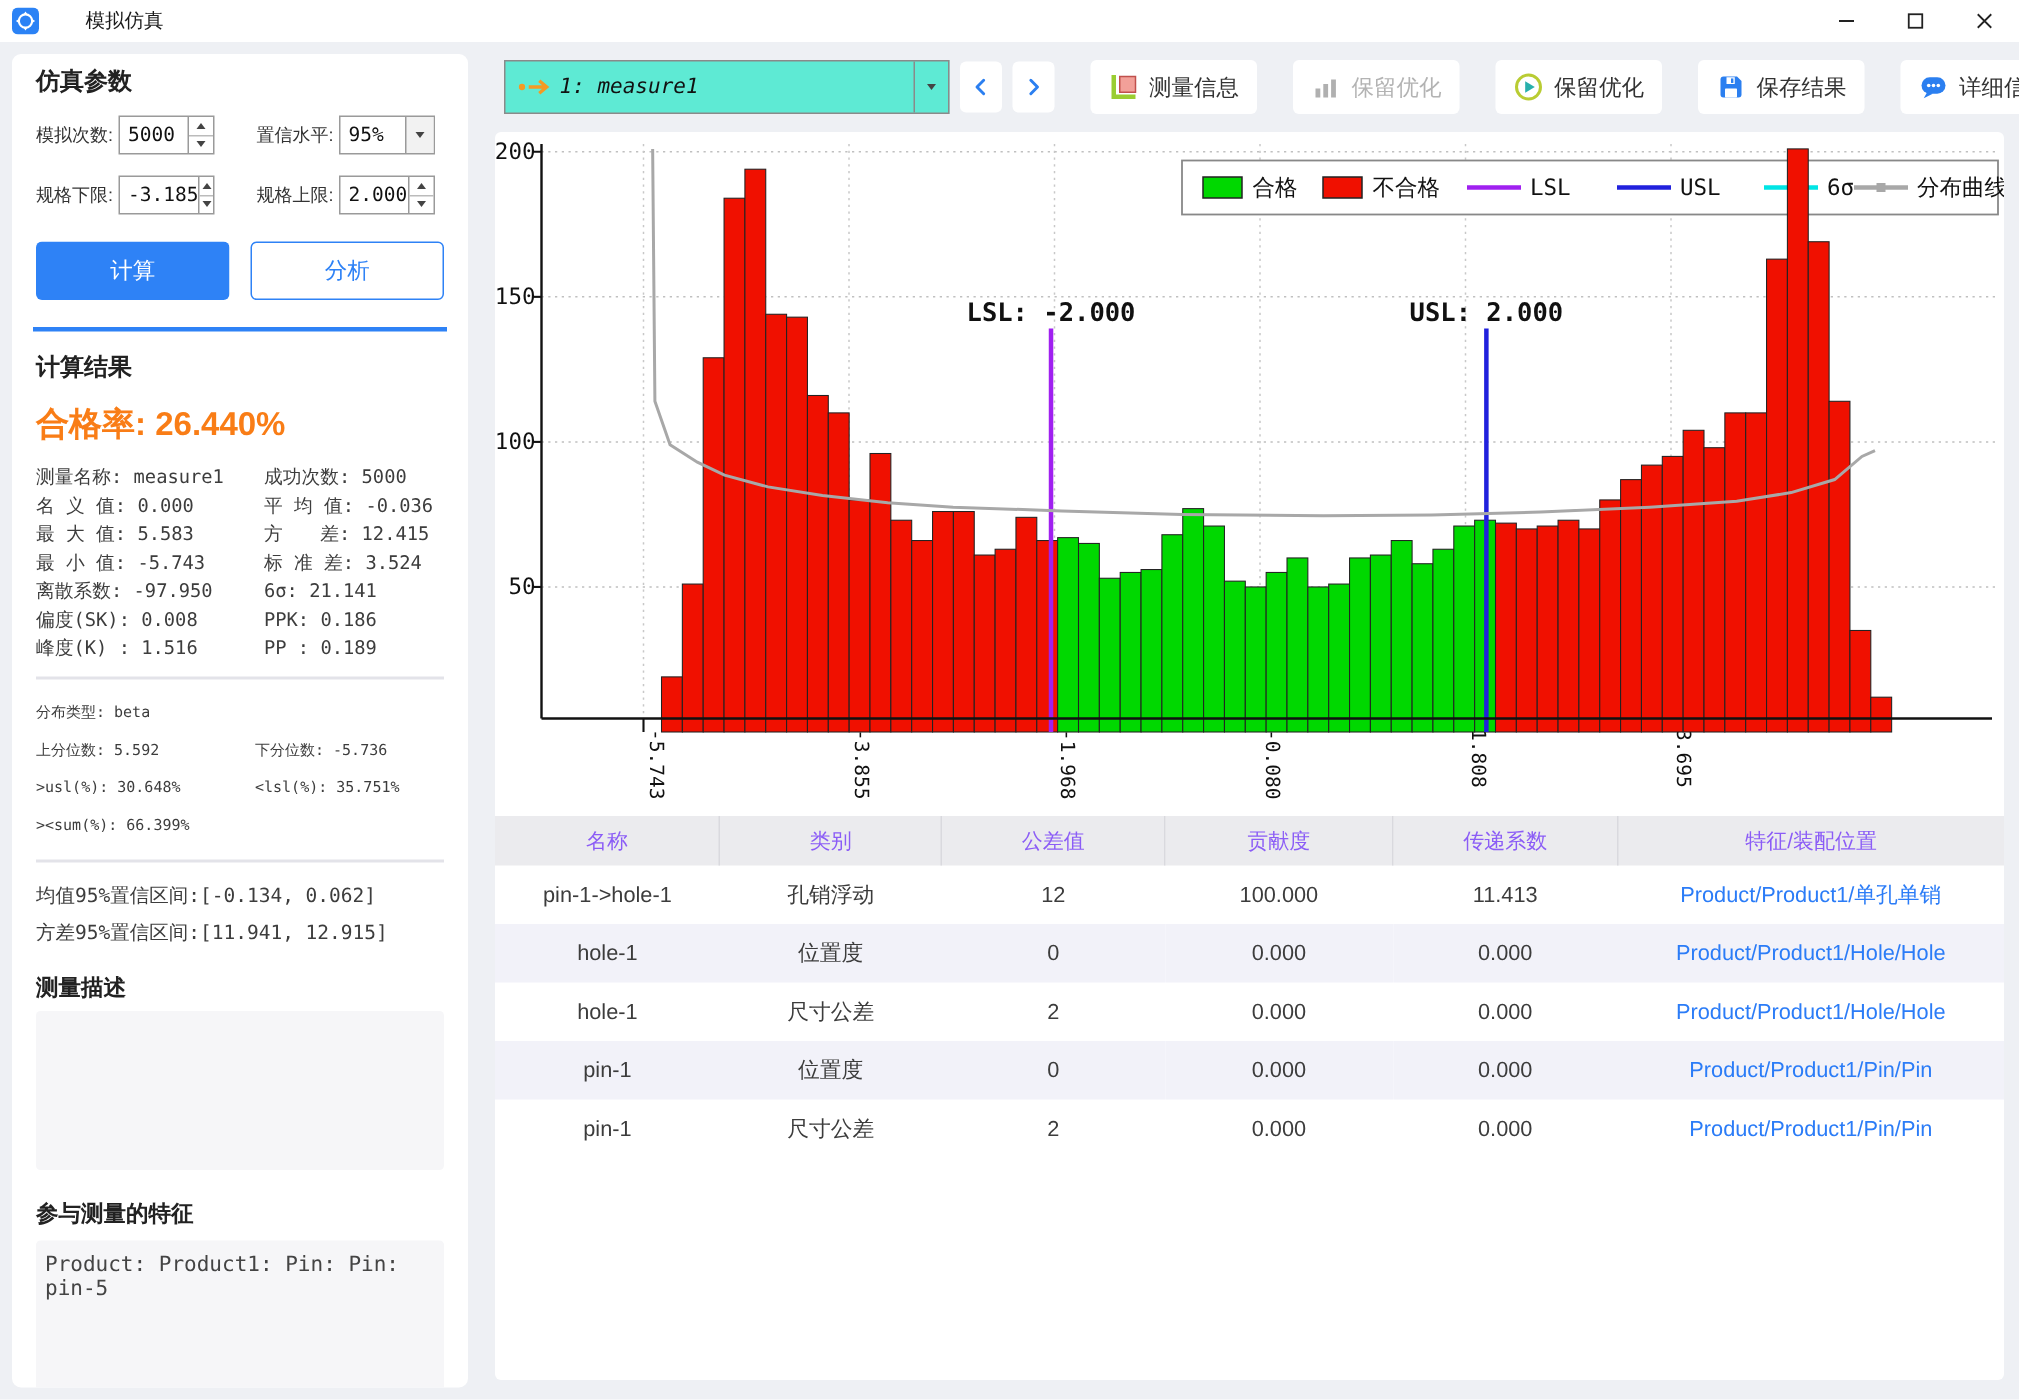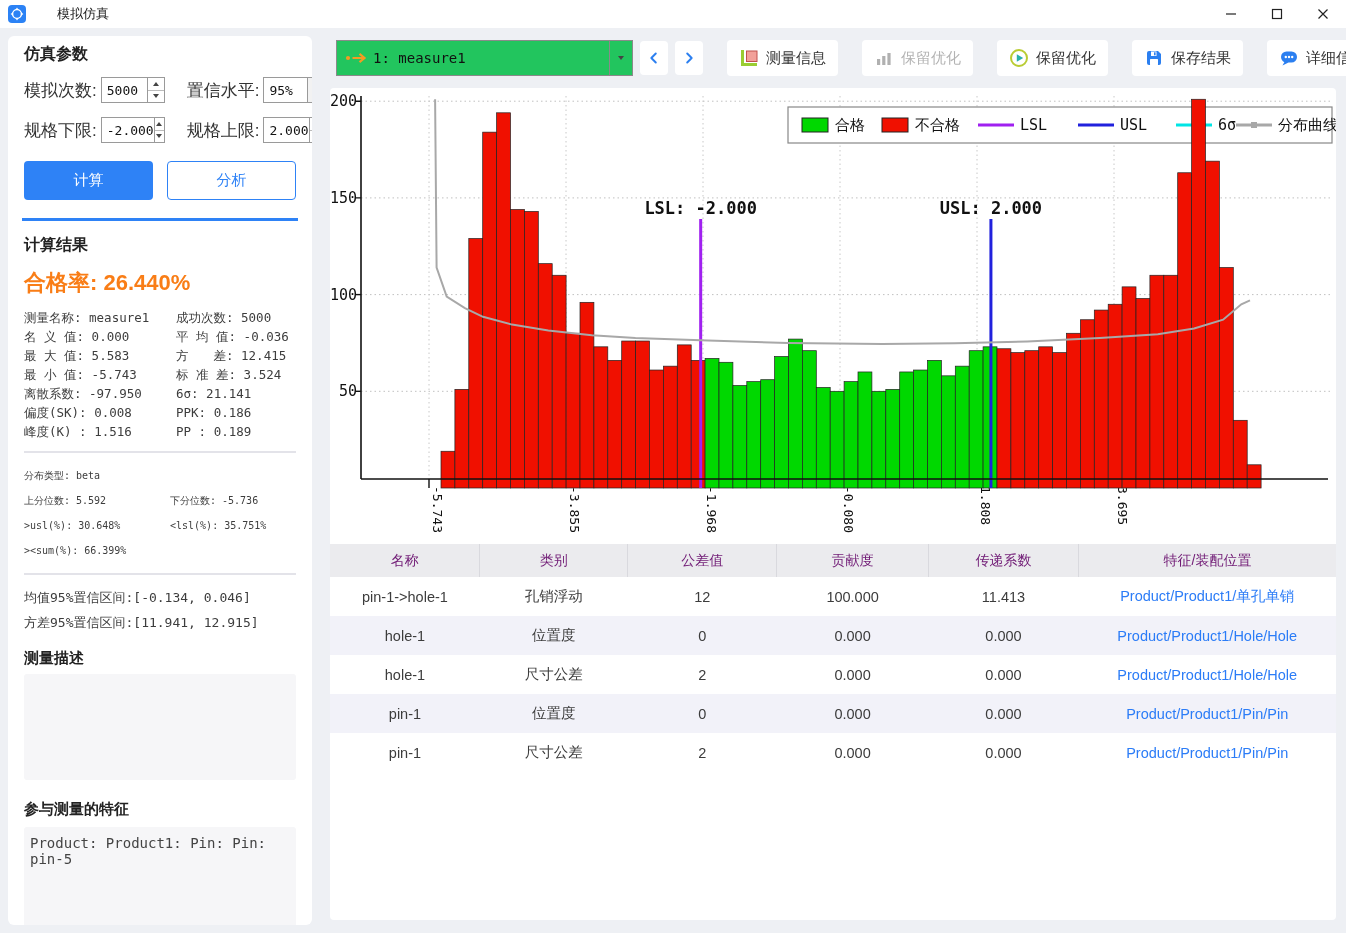--- a/index.html
+++ b/index.html
@@ -15,21 +15,21 @@
   .titlebar .title{font-size:13px;color:#1a1a1a;}
   .wincontrols{margin-left:auto;display:flex;height:28px;}
   .winbtn{width:46px;height:28px;display:flex;align-items:center;justify-content:center;background:transparent;border:0;cursor:pointer;}
 
   
   .sidebar{position:absolute;left:8px;top:36px;width:304px;bottom:8px;background:#fff;border-radius:6px;
     padding:4px 16px;box-sizing:border-box;overflow:hidden;}
   .sb-h{font-size:16px;font-weight:bold;color:#222;margin:4px 0 12px 0;}
   .form-grid{display:grid;grid-template-columns:auto auto;column-gap:22px;row-gap:14px;}
   .f-item{display:flex;align-items:center;}
-  .f-item label{font-size:17px;color:#333;margin-right:4px;white-space:nowrap;}
+  .f-item label{font-size:12px;color:#333;margin-right:4px;white-space:nowrap;}
   .spin,.selbox{display:flex;align-items:stretch;border:1px solid #9a9a9a;background:#fff;height:24px;width:62px;}
   .spin-val,.sel-val{flex:1;font-family:"DejaVu Sans Mono",monospace;font-size:13px;display:flex;align-items:center;padding-left:5px;color:#111;}
   .spin-btns{width:16px;border-left:1px solid #9a9a9a;display:flex;flex-direction:column;}
   .spin-btns i{flex:1;display:flex;align-items:center;justify-content:center;}
   .spin-btns i:first-child{border-bottom:1px solid #bbb;}
   .tri-up{width:0;height:0;border-left:3.5px solid transparent;border-right:3.5px solid transparent;border-bottom:4.5px solid #444;}
   .tri-dn{width:0;height:0;border-left:3.5px solid transparent;border-right:3.5px solid transparent;border-top:4.5px solid #444;}
   .sel-caret{width:18px;border-left:1px solid #9a9a9a;display:flex;align-items:center;justify-content:center;background:#f2f2f2;}
   .btn-row{display:flex;gap:14px;margin-top:18px;font-family:Liberation Mono, monospace;}
   .btn{flex:1;height:37px;border-radius:4px;font-size:15px;display:flex;align-items:center;justify-content:center;cursor:pointer;border:1px solid transparent;}
@@ -42,33 +42,33 @@
   .dist-grid{display:grid;grid-template-columns:146px 1fr;font-family:"DejaVu Sans Mono",monospace;font-size:10px;color:#3d3d3d;line-height:25px;}
   .dist-grid .full{grid-column:1 / span 2;}
   .ci-list{font-family:"DejaVu Sans Mono",monospace;font-size:13px;color:#3d3d3d;line-height:25px;}
   .graybox{background:#f6f6f8;border-radius:3px;}
   #desc-box{height:106px;margin-top:6px;}
   #feat-box{height:116px;margin-top:8px;font-family:"DejaVu Sans Mono",monospace;font-size:14px;color:#444;padding:8px 6px;box-sizing:border-box;}
   .sb-h2{font-size:15px;font-weight:bold;color:#222;margin:14px 0 0 0;}
 
   
   .toolbar{position:absolute;left:336px;top:40px;right:10px;height:36px;display:flex;align-items:center;}
-  .measure-select{width:295px;height:34px;border:1px solid #8a8a8a;background:#22c55e;display:flex;align-items:center;cursor:pointer;flex:none;}
+  .measure-select{width:295px;height:34px;border:1px solid #8a8a8a;background:#5eead4;display:flex;align-items:center;cursor:pointer;flex:none;font-style:italic;}
   .measure-select .txt{font-family:"DejaVu Sans Mono",monospace;font-size:14px;color:#111;flex:1;}
   .ms-caret{width:22px;align-self:stretch;border-left:1px solid #8a8a8a;display:flex;align-items:center;justify-content:center;}
   .navbtn{width:28px;height:34px;background:#fff;border:0;border-radius:4px;margin-left:7px;display:flex;align-items:center;justify-content:center;cursor:pointer;flex:none;}
   .chip{height:36px;background:#fff;border:0;border-radius:4px;margin-left:24px;padding:0 12px;display:flex;align-items:center;gap:7px;font-size:15px;color:#333;cursor:pointer;flex:none;font-family:"Liberation Sans",sans-serif;}
   .chip.disabled{color:#b3b3b3;cursor:default;}
 
   
   .main-card{position:absolute;left:330px;top:88px;width:1006px;bottom:13px;background:#fff;border-radius:4px;overflow:hidden;}
   #chart{display:block;}
 
   table.rt{width:100%;border-collapse:collapse;table-layout:fixed;margin-top:4px;}
-  table.rt th{background:#ebebee;height:31px;font-weight:normal;font-size:14px;color:#701a75;}
+  table.rt th{background:#ebebee;height:31px;font-weight:normal;font-size:14px;color:#8b5cf6;}
   table.rt th + th{border-left:1px solid #d9d9de;}
   table.rt td{height:37px;text-align:center;font-size:14.5px;color:#3c3c3c;}
   table.rt tr.alt td{background:#f2f2f9;}
   table.rt td.link{color:#2b7cf7;cursor:pointer;}
 </style>
 </head>
 <body>
 
 <div class="titlebar">
   <span class="appicon">
@@ -121,21 +121,21 @@
       <div class="selbox">
         <span class="sel-val">95%</span>
         <span class="sel-caret">
             <span class="tri-dn"></span>
           </span>
       </div>
     </div>
     <div class="f-item">
       <label>规格下限:</label>
       <div class="spin">
-        <span class="spin-val">-2.000</span>
+        <span class="spin-val">-3.185</span>
         <span class="spin-btns">
             <i>
               <span class="tri-up"></span>
             </i>
             <i>
               <span class="tri-dn"></span>
             </i>
           </span>
       </div>
     </div>
@@ -186,21 +186,21 @@
   <div class="dist-grid" id="dist-grid">
       <div class="full">分布类型: beta</div>
       <div>上分位数: 5.592</div>
       <div>下分位数: -5.736</div>
       <div>&gt;usl(%): 30.648%</div>
       <div>&lt;lsl(%): 35.751%</div>
       <div class="full">&gt;&lt;sum(%): 66.399%</div>
     </div>
   <div class="thin-div"></div>
   <div class="ci-list" id="ci-list">
-      <div>均值95%置信区间:[-0.134, 0.046]</div>
+      <div>均值95%置信区间:[-0.134, 0.062]</div>
       <div>方差95%置信区间:[11.941, 12.915]</div>
     </div>
 
   <div class="sb-h2">测量描述</div>
   <div class="graybox" id="desc-box"></div>
 
   <div class="sb-h2" style="margin-top:20px">参与测量的特征</div>
   <div class="graybox" id="feat-box">Product: Product1: Pin: Pin: pin-5</div>
 </div>
 

